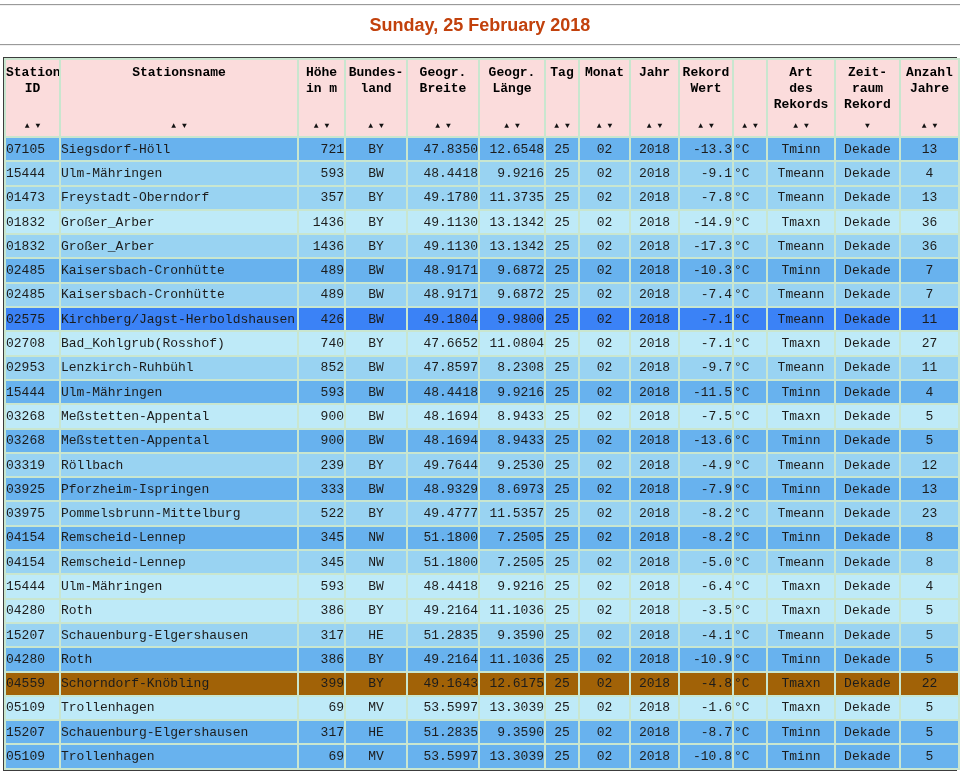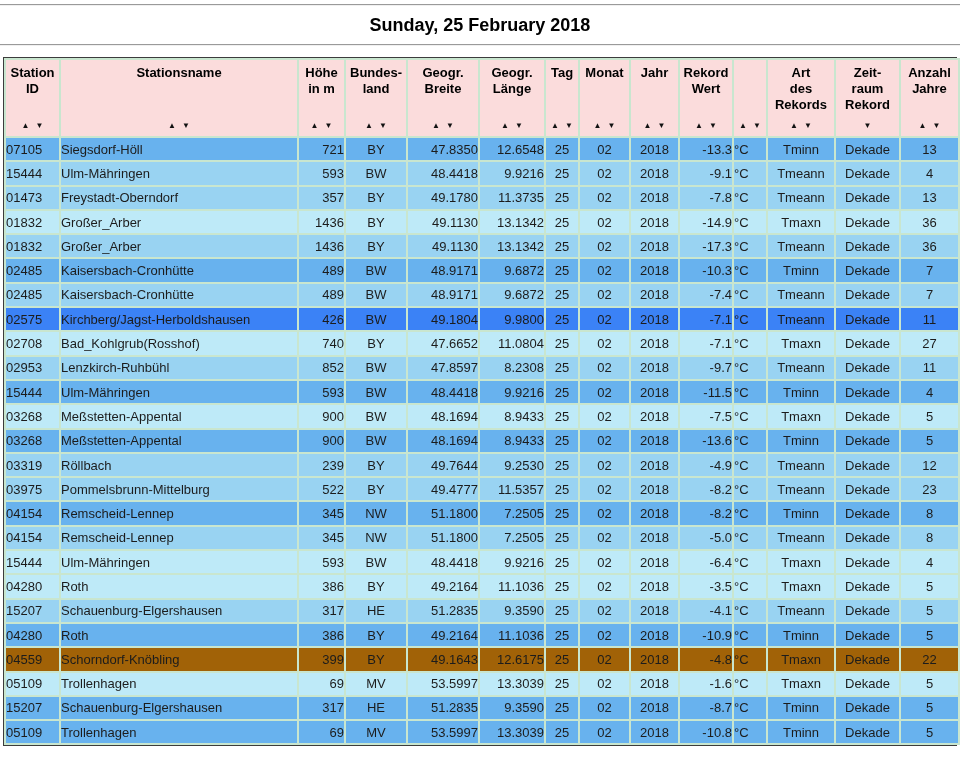--- a/index.html
+++ b/index.html
@@ -12,29 +12,30 @@
   hr.rule {
     border: none;
     border-top: 1px solid #9a9a9a;
     border-bottom: 1px solid #f0f0f0;
     margin: 0;
   }
   hr.rule.top { margin-top: 4px; }
   .page-title {
     font-size: 18px;
     font-weight: bold;
-    color: #000000;
+    color: #c2410c;
     text-align: center;
     padding: 9px 0 8px 0;
   }
   .table-wrap {
     margin: 11px 0 12px 3px;
     width: 954px;
     border: 1px solid #3c3c3c;
     box-sizing: border-box;
+    font-family: Liberation Mono, monospace;
   }
   table.records {
     border-collapse: collapse;
     table-layout: fixed;
     width: 100%;
     font-size: 13px;
     color: #1c1c1c;
   }
   table.records th, table.records td {
     border: 2px solid #c9e6cf;
@@ -399,20 +400,36 @@
           <td class="al-right c-geogr-laenge">9.2530</td>
           <td class="al-center c-tag">25</td>
           <td class="al-center c-monat">02</td>
           <td class="al-center c-jahr">2018</td>
           <td class="al-right c-rekord-wert">-4.9</td>
           <td class="al-left c-einheit">°C</td>
           <td class="al-center c-art-des-rekords">Tmeann</td>
           <td class="al-center c-zeitraum-rekord">Dekade</td>
           <td class="al-center c-anzahl-jahre">12</td>
         </tr>
+        <tr style="background: rgb(104, 178, 238);">
+          <td class="al-left c-station-id">03925</td>
+          <td class="al-left c-stationsname">Pforzheim-Ispringen</td>
+          <td class="al-right c-hoehe">333</td>
+          <td class="al-center c-bundesland">BW</td>
+          <td class="al-right c-geogr-breite">48.9329</td>
+          <td class="al-right c-geogr-laenge">8.6973</td>
+          <td class="al-center c-tag">25</td>
+          <td class="al-center c-monat">02</td>
+          <td class="al-center c-jahr">2018</td>
+          <td class="al-right c-rekord-wert">-7.9</td>
+          <td class="al-left c-einheit">°C</td>
+          <td class="al-center c-art-des-rekords">Tminn</td>
+          <td class="al-center c-zeitraum-rekord">Dekade</td>
+          <td class="al-center c-anzahl-jahre">13</td>
+        </tr>
         <tr style="background: rgb(153, 211, 242);">
           <td class="al-left c-station-id">03975</td>
           <td class="al-left c-stationsname">Pommelsbrunn-Mittelburg</td>
           <td class="al-right c-hoehe">522</td>
           <td class="al-center c-bundesland">BY</td>
           <td class="al-right c-geogr-breite">49.4777</td>
           <td class="al-right c-geogr-laenge">11.5357</td>
           <td class="al-center c-tag">25</td>
           <td class="al-center c-monat">02</td>
           <td class="al-center c-jahr">2018</td>

